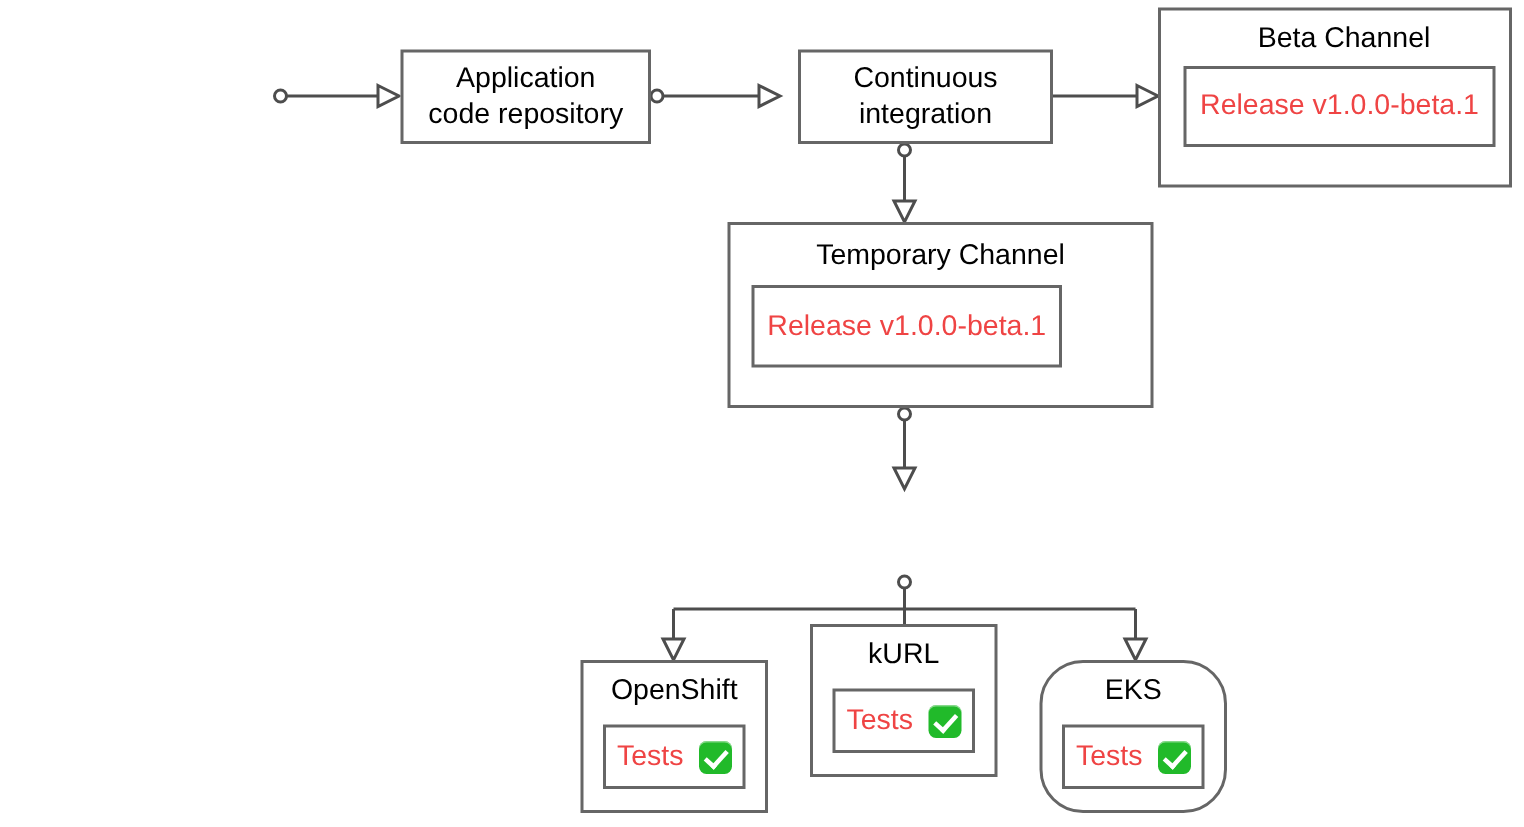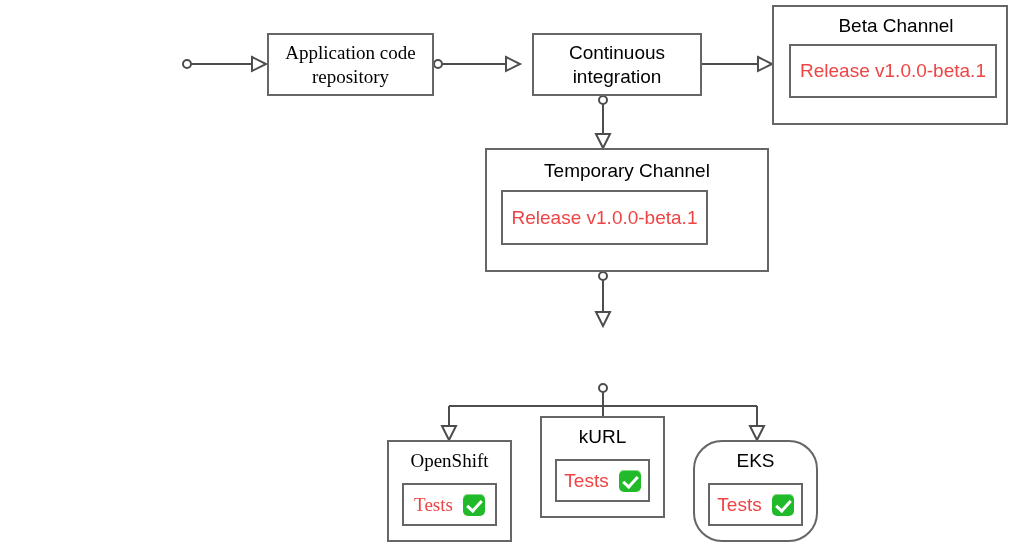--- a/index.html
+++ b/index.html
@@ -161,21 +161,21 @@
       <path class="wire" d="M 449 406 L 449 432"></path>
       <path class="wire" d="M 757 406 L 757 432"></path>
       <circle class="endpoint" cx="603" cy="388" r="4"></circle>
       <path class="arrowhead" d="M 442 426 L 449 440 L 456 426 Z"></path>
       <path class="arrowhead" d="M 596 426 L 603 440 L 610 426 Z"></path>
       <path class="arrowhead" d="M 750 426 L 757 440 L 764 426 Z"></path>
     </g>
   </svg>
 
 
-  <div class="node" style="left:267px; top:33px; width:167px; height:63px; padding:0 14px;font-family:Liberation Serif, serif;">
+  <div class="node" style="left:267px; top:33px; width:167px; height:63px; padding:0 14px;">
     <span>Application code repository</span>
   </div>
 
   <div class="node" style="left:532px; top:33px; width:170px; height:63px; padding:0 12px;">
     <span>Continuous integration</span>
   </div>
 
   <div class="group" style="left:772px; top:5px; width:236px; height:120px;">
     <div class="group-label" style="top:8px;padding-left:12px;">Beta Channel</div>
     <div class="subnode" style="left:15px; top:37px; width:208px; height:54px;">
@@ -184,21 +184,21 @@
   </div>
 
   <div class="group" style="left:485px; top:148px; width:284px; height:124px;">
     <div class="group-label" style="top:10px;">Temporary Channel</div>
     <div class="subnode" style="left:14px; top:40px; width:207px; height:55px;">
       <span class="label-text">Release v1.0.0-beta.1</span>
     </div>
   </div>
 
 
-  <div class="group" style="left:387px; top:440px; width:125px; height:102px;font-family:Liberation Serif, serif;">
+  <div class="group" style="left:387px; top:440px; width:125px; height:102px;">
     <div class="group-label" style="top:8px;">OpenShift</div>
     <div class="subnode" style="left:13px; top:41px; width:95px; height:43px;">
       <span class="label-text">Tests</span>
       <span class="check-badge"></span>
     </div>
   </div>
 
   <div class="group" style="left:540px; top:416px; width:125px; height:102px;">
     <div class="group-label" style="top:8px;">kURL</div>
     <div class="subnode" style="left:13px; top:41px; width:95px; height:43px;">

